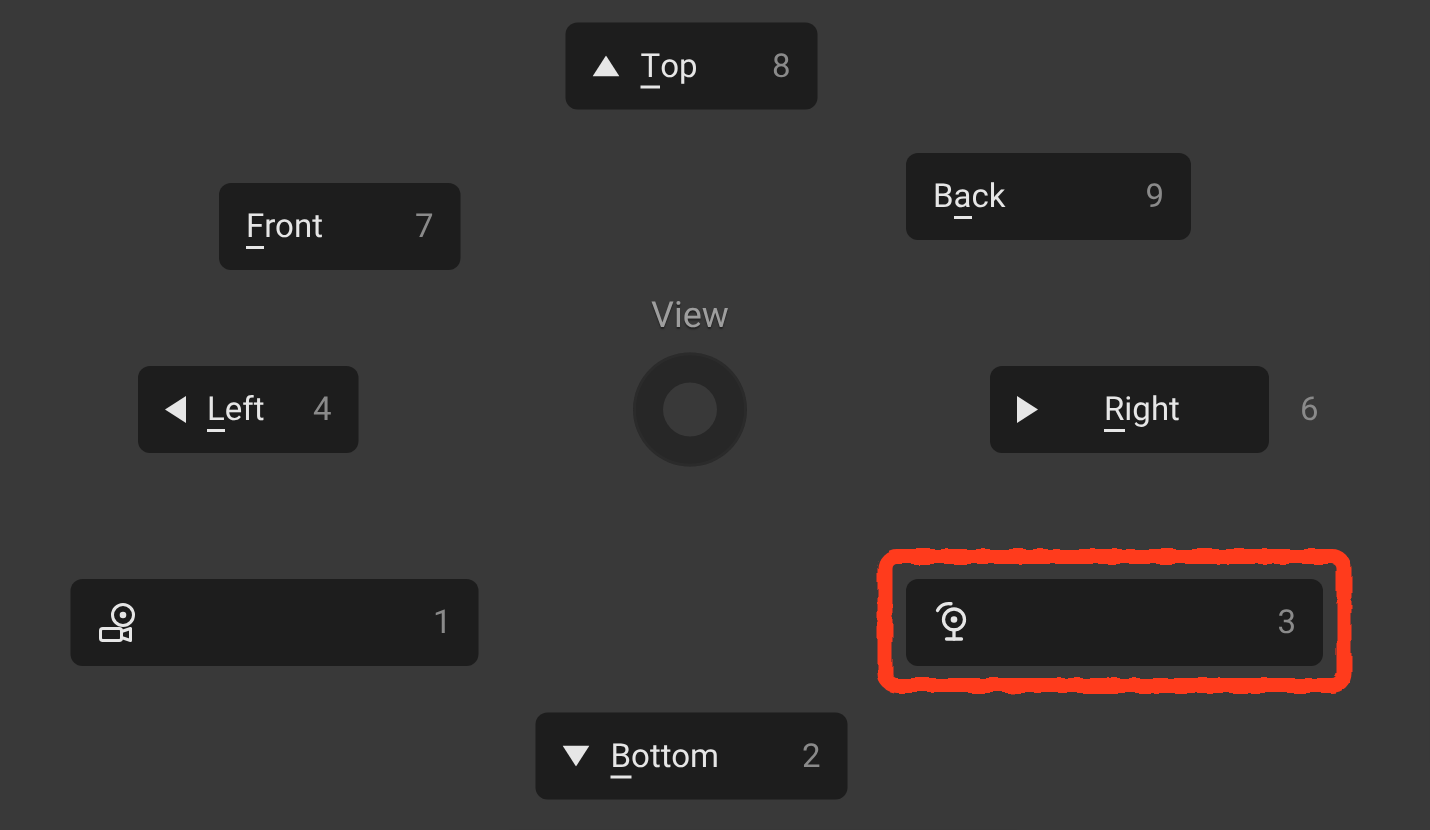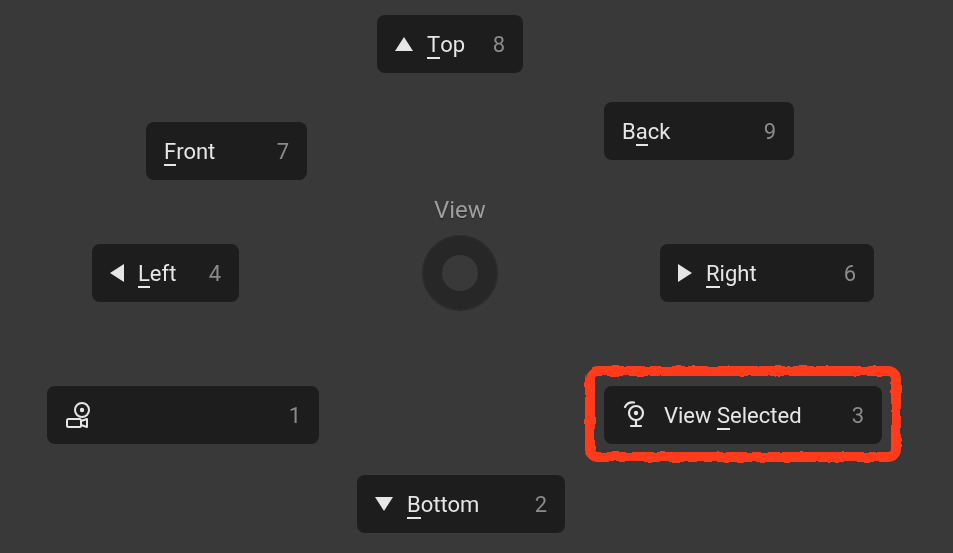--- a/index.html
+++ b/index.html
@@ -98,21 +98,21 @@
 
   svg { display: block; }
 </style>
 </head>
 <body>
 
 <div class="center-label" style="left:434px; top:196px;">View</div>
 
 <div class="center-ring" style="left:422px; top:235px;"></div>
 
-<div class="btn" style="left:377px; top:15px; width:146px;">
+<div class="btn" style="left:377px; top:15px; width:168px;">
   <span class="icon">
     <svg width="18" height="14" viewBox="0 0 18 14">
         <polygon points="9,0 18,14 0,14" fill="currentColor"></polygon>
       </svg>
   </span>
   <span class="label-main">
     <span></span><span class="underline-char">T</span><span>op</span>
   </span>
   <span class="spacer"></span>
   <span class="shortcut">8</span>
@@ -140,21 +140,21 @@
         <polygon points="14,0 14,18 0,9" fill="currentColor"></polygon>
       </svg>
   </span>
   <span class="label-main">
     <span></span><span class="underline-char">L</span><span>eft</span>
   </span>
   <span class="spacer"></span>
   <span class="shortcut">4</span>
 </div>
 
-<div class="btn" style="left:660px; top:244px; width:214px;">
+<div class="btn" style="left:660px; top:244px; width:186px;gap:30px;">
   <span class="icon">
     <svg width="14" height="18" viewBox="0 0 14 18">
         <polygon points="0,0 0,18 14,9" fill="currentColor"></polygon>
       </svg>
   </span>
   <span class="label-main">
     <span></span><span class="underline-char">R</span><span>ight</span>
   </span>
   <span class="spacer"></span>
   <span class="shortcut">6</span>
@@ -175,23 +175,20 @@
 
 <div class="btn" style="left:604px; top:386px; width:278px;">
   <span class="icon">
     <svg width="28" height="28" viewBox="0 0 28 28" fill="none" stroke="currentColor" stroke-width="2.2" stroke-linecap="round">
       <circle cx="14" cy="12" r="7"></circle>
       <circle cx="14" cy="12" r="2.2" fill="currentColor" stroke="none"></circle>
       <line x1="14" y1="19" x2="14" y2="25"></line>
       <line x1="9" y1="25" x2="19" y2="25"></line>
       <path d="M3 6 C 5 2, 9 1, 12 1.5"></path>
     </svg>
-  </span>
-  <span class="label-main">
-    <span>View </span><span class="underline-char">S</span><span>elected</span>
   </span>
   <span class="spacer"></span>
   <span class="shortcut">3</span>
 </div>
 
 <div class="btn" style="left:357px; top:475px; width:208px;">
   <span class="icon">
     <svg width="18" height="14" viewBox="0 0 18 14">
         <polygon points="0,0 18,0 9,14" fill="currentColor"></polygon>
       </svg>

